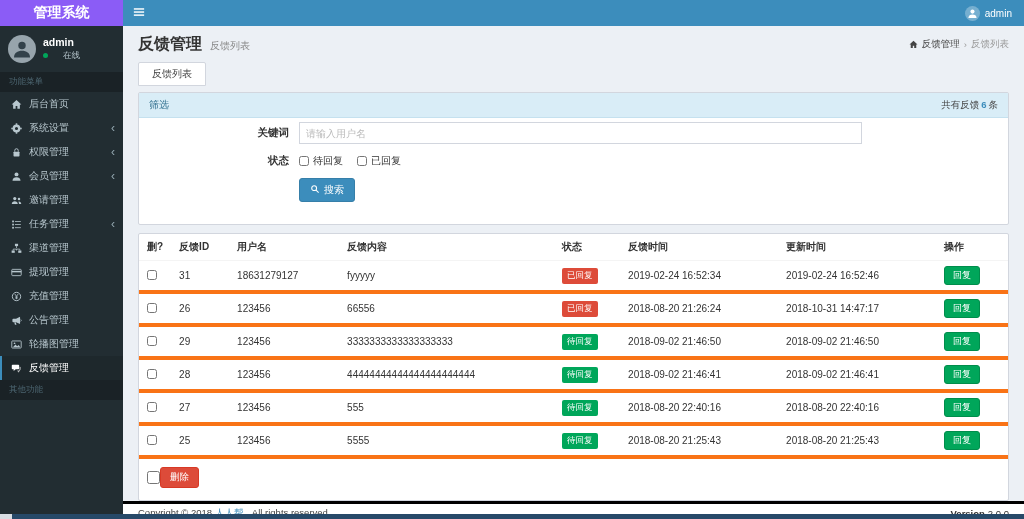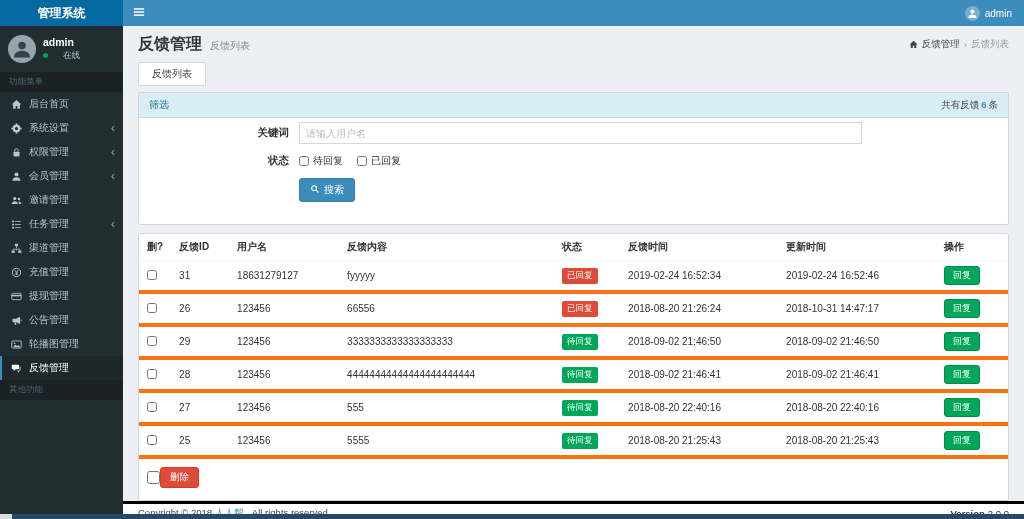--- a/index.html
+++ b/index.html
@@ -1,21 +1,21 @@
 <!DOCTYPE html>
 <html lang="zh"><head>
 <meta charset="utf-8">
 <style>
   *{box-sizing:border-box;margin:0;padding:0}
   html,body{width:1024px;height:519px;overflow:hidden}
   body{font-family:"Liberation Sans","DejaVu Sans",sans-serif;background:#ecf0f5;position:relative;color:#333}
 
   
   .topbar{position:absolute;top:0;left:0;right:0;height:26px;background:#3c8dbc;display:flex;align-items:stretch;z-index:6}
-  .logo{width:123px;background:#0369a1;color:#fff;font-size:12px;font-weight:bold;display:flex;align-items:center;justify-content:center}
+  .logo{width:123px;background:#8b5cf6;color:#fff;font-size:14px;font-weight:bold;display:flex;align-items:center;justify-content:center}
   .hamburger{width:32px;display:flex;align-items:center;justify-content:center;color:#fff;cursor:pointer}
   .topbar-right{margin-left:auto;display:flex;align-items:center;gap:5px;padding:0 12px;color:#fff;font-size:10px;cursor:pointer}
   .tb-avatar{width:15px;height:15px;border-radius:50%;background:rgba(255,255,255,.3);display:flex;align-items:center;justify-content:center;color:#fff;overflow:hidden}
 
   
   .sidebar{position:absolute;top:26px;left:0;bottom:5px;width:123px;background:#222d32;overflow:hidden;z-index:5}
   .user-panel{display:flex;gap:7px;padding:9px 8px;align-items:center}
   .avatar{width:28px;height:28px;border-radius:50%;background:#97a4ac;color:#32414a;display:flex;align-items:center;justify-content:center;overflow:hidden;flex-shrink:0}
   .up-name{color:#fff;font-size:10.5px;font-weight:bold;line-height:1.3}
   .up-status{color:#b8c7ce;font-size:8.5px;display:flex;align-items:center;gap:15px}
@@ -199,34 +199,34 @@
             <rect x="0.8" y="9.5" width="4" height="3"></rect>
             <rect x="9.2" y="9.5" width="4" height="3"></rect>
             <path d="M7 4v2.3M2.8 9.5V7.8h8.4v1.7M7 7.8V9.5" fill="none" stroke="currentColor" stroke-width="1"></path>
           </svg>
         </span>
         <span class="mi-label">渠道管理</span>
       </li>
       <li class="menu-item">
         <span class="mi-icon">
           <svg viewBox="0 0 14 14" width="11" height="11" fill="currentColor">
+            <rect x="1" y="3" width="12" height="8" rx="1" fill="none" stroke="currentColor" stroke-width="1.1"></rect>
+            <rect x="1" y="4.9" width="12" height="1.9"></rect>
+          </svg>
+        </span>
+        <span class="mi-label">提现管理</span>
+      </li>
+      <li class="menu-item">
+        <span class="mi-icon">
+          <svg viewBox="0 0 14 14" width="11" height="11" fill="currentColor">
             <circle cx="7" cy="7" r="5.3" fill="none" stroke="currentColor" stroke-width="1.2"></circle>
             <path d="M4.9 3.8L7 6.8l2.1-3M7 6.8v3.6M5.4 7.6h3.2M5.4 9h3.2" fill="none" stroke="currentColor" stroke-width="1"></path>
           </svg>
         </span>
         <span class="mi-label">充值管理</span>
-      </li>
-      <li class="menu-item">
-        <span class="mi-icon">
-          <svg viewBox="0 0 14 14" width="11" height="11" fill="currentColor">
-            <rect x="1" y="3" width="12" height="8" rx="1" fill="none" stroke="currentColor" stroke-width="1.1"></rect>
-            <rect x="1" y="4.9" width="12" height="1.9"></rect>
-          </svg>
-        </span>
-        <span class="mi-label">提现管理</span>
       </li>
       <li class="menu-item">
         <span class="mi-icon">
           <svg viewBox="0 0 14 14" width="11" height="11" fill="currentColor">
             <path d="M11.5 2.3v9.2L6.4 9.1H3a1.2 1.2 0 0 1-1.2-1.2V6A1.2 1.2 0 0 1 3 4.8h3.4zM4.2 9.6h1.9l.9 2.8H5z"></path>
             <path d="M12.2 5.5a1.6 1.6 0 0 1 0 2.8" fill="none" stroke="currentColor" stroke-width="1"></path>
           </svg>
         </span>
         <span class="mi-label">公告管理</span>
       </li>

